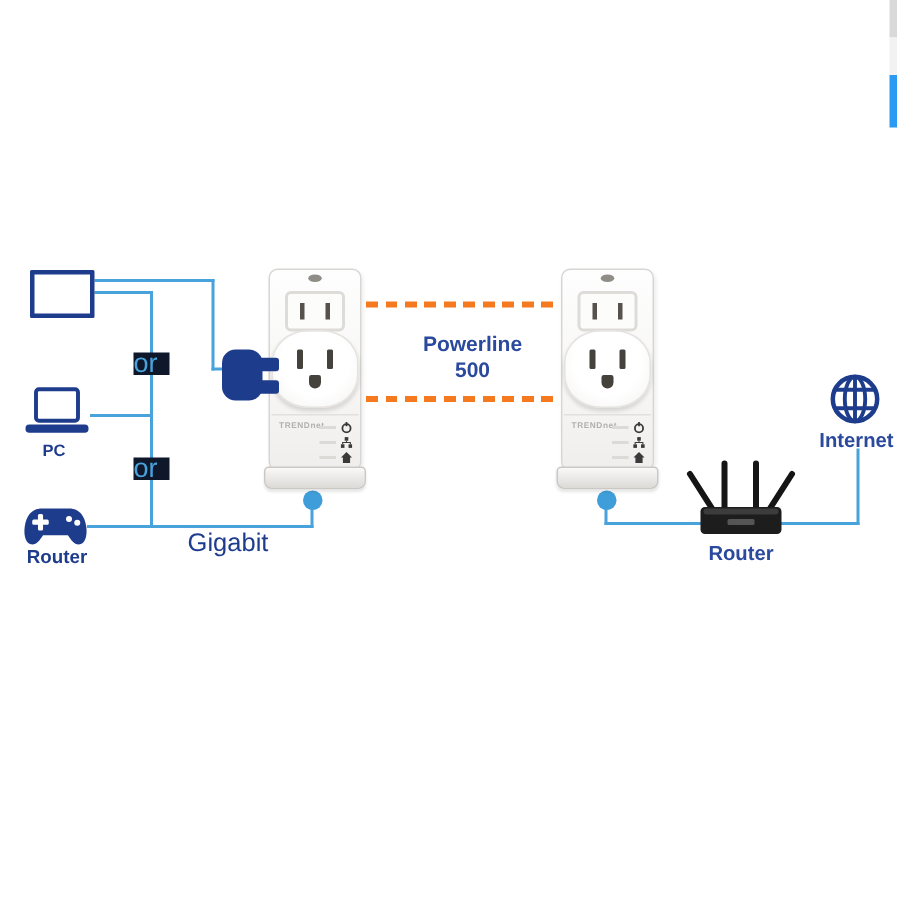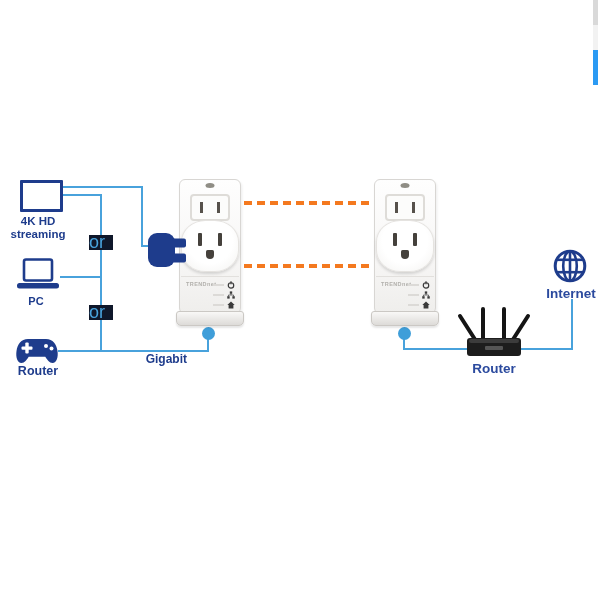--- a/index.html
+++ b/index.html
@@ -9,21 +9,21 @@
   }
   .abs{position:absolute;}
   
   .bline{position:absolute;background:#48a2dc;}
   .dot{position:absolute;width:13px;height:13px;border-radius:50%;background:#3f9ed9;}
   
   .dev-label{position:absolute;color:#1e3c8c;font-size:11.5px;line-height:13px;text-align:center;font-weight:bold;}
   .or-label{position:absolute;color:#48a2dc;font-size:18px;width:24px;text-align:left;background:#0f172a;line-height:15px;}
   .monitor{position:absolute;left:20px;top:180px;width:37px;height:26px;border:3px solid #1e3c8c;background:#ffffff;border-radius:1px;}
   
-  .gigabit{position:absolute;left:117px;top:352px;width:70px;text-align:right;color:#1e3c8c;font-size:12px;font-weight:bold;}
+  .gigabit{position:absolute;left:117px;top:352px;width:70px;text-align:center;color:#1e3c8c;font-size:17px;font-weight:normal;}
   .dashline{position:absolute;height:4px;width:127px;left:244px;
     background:repeating-linear-gradient(90deg,#f4791f 0 8px,transparent 8px 13px);}
   .pl-label{position:absolute;left:265px;top:221px;width:100px;text-align:center;color:#2b4a9e;font-size:14px;line-height:17px;font-weight:bold;}
   
   .adapter{position:absolute;top:179px;width:64px;height:147px;}
   .ad-body{position:absolute;left:1px;right:1px;top:0;bottom:12px;background:linear-gradient(180deg,#fefefe 0%,#f7f6f5 60%,#efeeec 100%);
     border:1px solid #d8d6d3;border-radius:6px;box-shadow:1px 2px 3px rgba(0,0,0,0.08);}
   .ad-led{position:absolute;left:50%;transform:translateX(-50%);top:4px;width:9px;height:5px;border-radius:50%;background:#8f8d85;}
   .ad-upper{position:absolute;left:50%;transform:translateX(-50%);top:15px;width:36px;height:23px;background:#fcfcfb;
     border:2px solid #dedcd8;border-radius:4px;}
@@ -58,21 +58,20 @@
   <div class="bline" style="left:58px;top:350px;width:151px;height:2px;"></div>
   <div class="bline" style="left:207px;top:334px;width:2px;height:18px;"></div>
   <div class="dot" style="left:202px;top:327px;"></div>
 
   <div class="bline" style="left:403px;top:334px;width:2px;height:16px;"></div>
   <div class="dot" style="left:398px;top:327px;"></div>
   <div class="bline" style="left:403px;top:348px;width:170px;height:2px;"></div>
   <div class="bline" style="left:571px;top:299px;width:2px;height:51px;"></div>
 
   <div class="monitor"></div>
-  <div class="dev-label" style="left:6px;top:215px;width:64px;">4K HD streaming</div>
 
   <svg class="abs" style="left:16px;top:258px;" width="44" height="34" viewBox="0 0 44 34">
     <rect x="8" y="1.5" width="28" height="21" rx="2" fill="#ffffff" stroke="#1e3c8c" stroke-width="2.6"></rect>
     <rect x="1" y="25" width="42" height="5.5" rx="2.5" fill="#1e3c8c"></rect>
   </svg>
   <div class="dev-label" style="left:8px;top:295px;width:56px;font-size:11px;">PC</div>
 
   <svg class="abs" style="left:14px;top:336px;" width="46" height="30" viewBox="0 0 46 30">
     <path d="M14,3 h18 c7,0 10.5,5 11.5,12 c0.9,6.2 -0.8,12 -5,12 c-3.2,0 -5.2,-3.2 -7.2,-6.2 h-16.6 c-2,3 -4,6.2 -7.2,6.2 c-4.2,0 -5.9,-5.8 -5,-12 C3.5,8 7,3 14,3 Z" fill="#1e3c8c"></path>
     <rect x="7.5" y="10.4" width="11" height="3.4" rx="1" fill="#ffffff"></rect>
@@ -130,20 +129,22 @@
 
   <svg class="abs" style="left:148px;top:229px;" width="40" height="42" viewBox="0 0 40 42">
     <rect x="0" y="4" width="27" height="34" rx="9" fill="#1e3c8c"></rect>
     <rect x="24" y="9.5" width="14" height="9" rx="2" fill="#1e3c8c"></rect>
     <rect x="24" y="24.5" width="14" height="9" rx="2" fill="#1e3c8c"></rect>
   </svg>
 
   <div class="dashline" style="top:201px;"></div>
   <div class="dashline" style="top:264px;"></div>
   <div class="pl-label">
+    <div>Powerline</div>
+    <div>500</div>
   </div>
 
   <div class="adapter" style="left:373px;">
     <div class="ad-body"></div>
     <div class="ad-led"></div>
     <div class="ad-upper">
       <div class="slot" style="left:8px;"></div>
       <div class="slot" style="right:8px;"></div>
     </div>
     <div class="ad-round">

